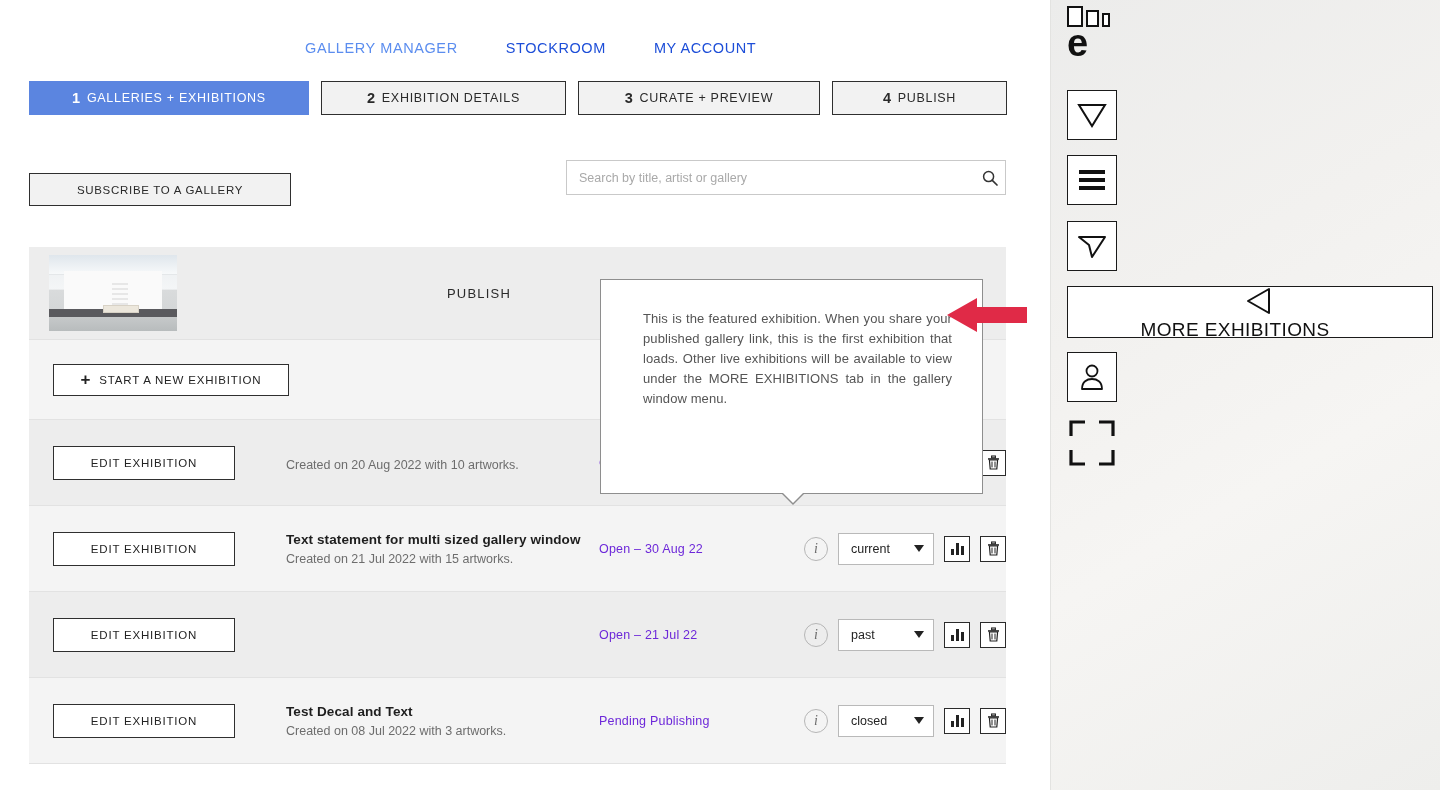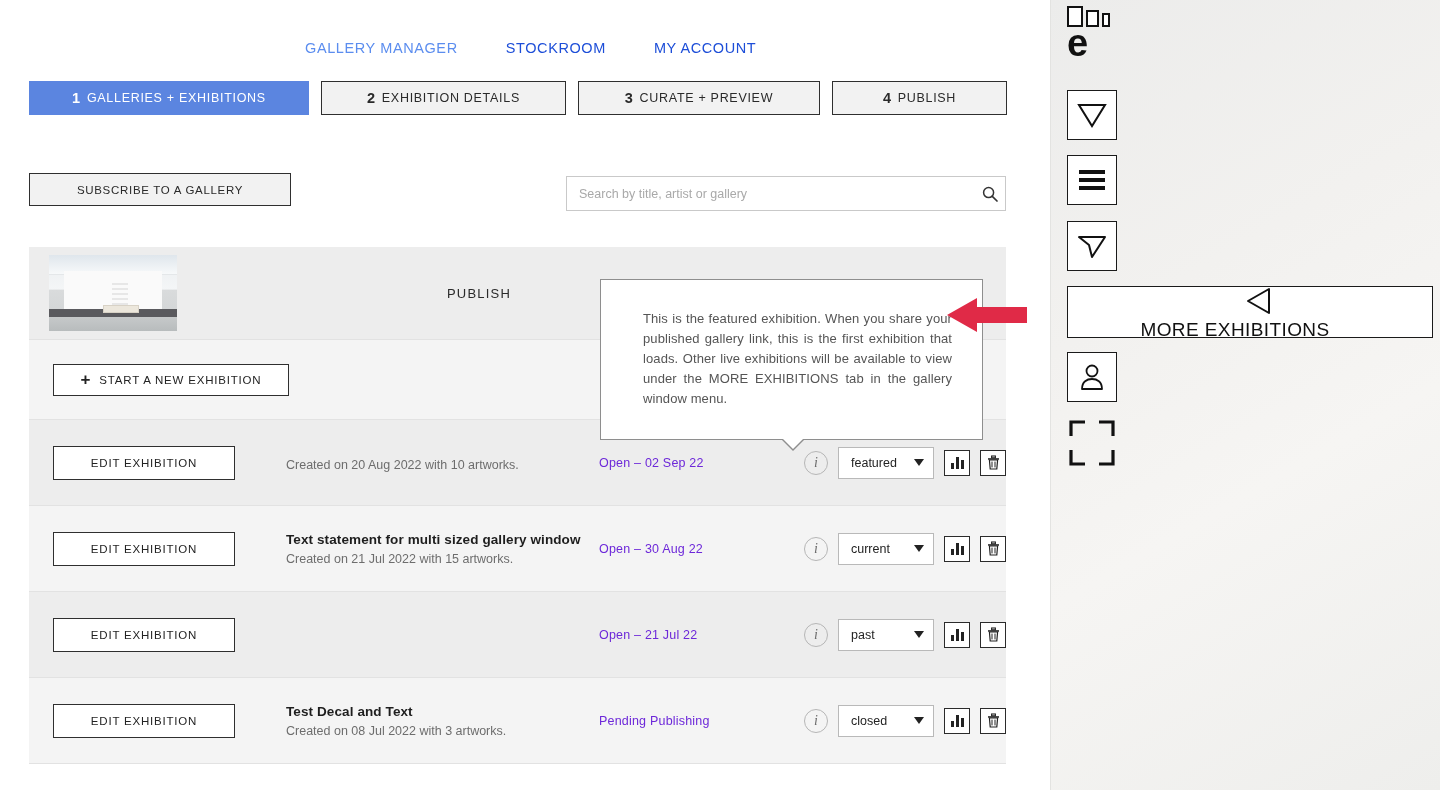--- a/index.html
+++ b/index.html
@@ -45,21 +45,21 @@
   .step4 { width: 175px; }
 
   
   .subscribe {
     position: absolute; left: 29px; top: 173px; width: 262px; height: 33px;
     border: 1.5px solid #2f2f2f; background:#f2f2f2;
     font-size: 11.5px; letter-spacing: 0.7px; color:#2a2a2a;
     display:flex; align-items:center; justify-content:center; cursor: pointer;
   }
   .searchbox {
-    position: absolute; left: 566px; top: 176px; width: 440px; height: 35px;
+    position: absolute; left: 566px; top: 160px; width: 440px; height: 35px;
     border: 1px solid #c9c9c9; background:#fff; display:flex; align-items:center;
   }
   .searchbox input {
     flex:1; border:none; outline:none; font-family:inherit;
     font-size: 12.5px; color:#555; padding-left: 12px; background: transparent;
   }
   .searchbox input::placeholder { color:#a9a9a9; }
   .search-ico { width: 30px; display:flex; align-items:center; justify-content:center; }
 
   
@@ -118,21 +118,21 @@
   .icon-btn {
     width: 26px; height: 26px; border: 1.5px solid #2b2b2b; background:#fff;
     display:flex; align-items:center; justify-content:center; cursor:pointer;
   }
   .bars { display:flex; align-items:flex-end; gap:2px; height:13px; }
   .bars i { display:block; width:3px; background:#222; }
   .bars i:nth-child(1){ height:6px; } .bars i:nth-child(2){ height:12px; } .bars i:nth-child(3){ height:9px; }
 
   
   .tooltip {
-    position:absolute; left: 600px; top: 279px; width: 383px; height: 161px;
+    position:absolute; left: 600px; top: 279px; width: 383px; height: 215px;
     background:#fff; border:1px solid #8e8e8e; z-index: 20;
   }
   .tooltip p {
     margin: 29px 30px 0 42px; font-size: 13px; line-height: 20px; color:#555;
     text-align: justify; text-justify: inter-word; letter-spacing: 0.1px;
   }
   .tip-arrow-out {
     position:absolute; left: 180px; bottom: -12px; width:0; height:0;
     border-left: 12px solid transparent; border-right: 12px solid transparent; border-top: 12px solid #8e8e8e;
   }

